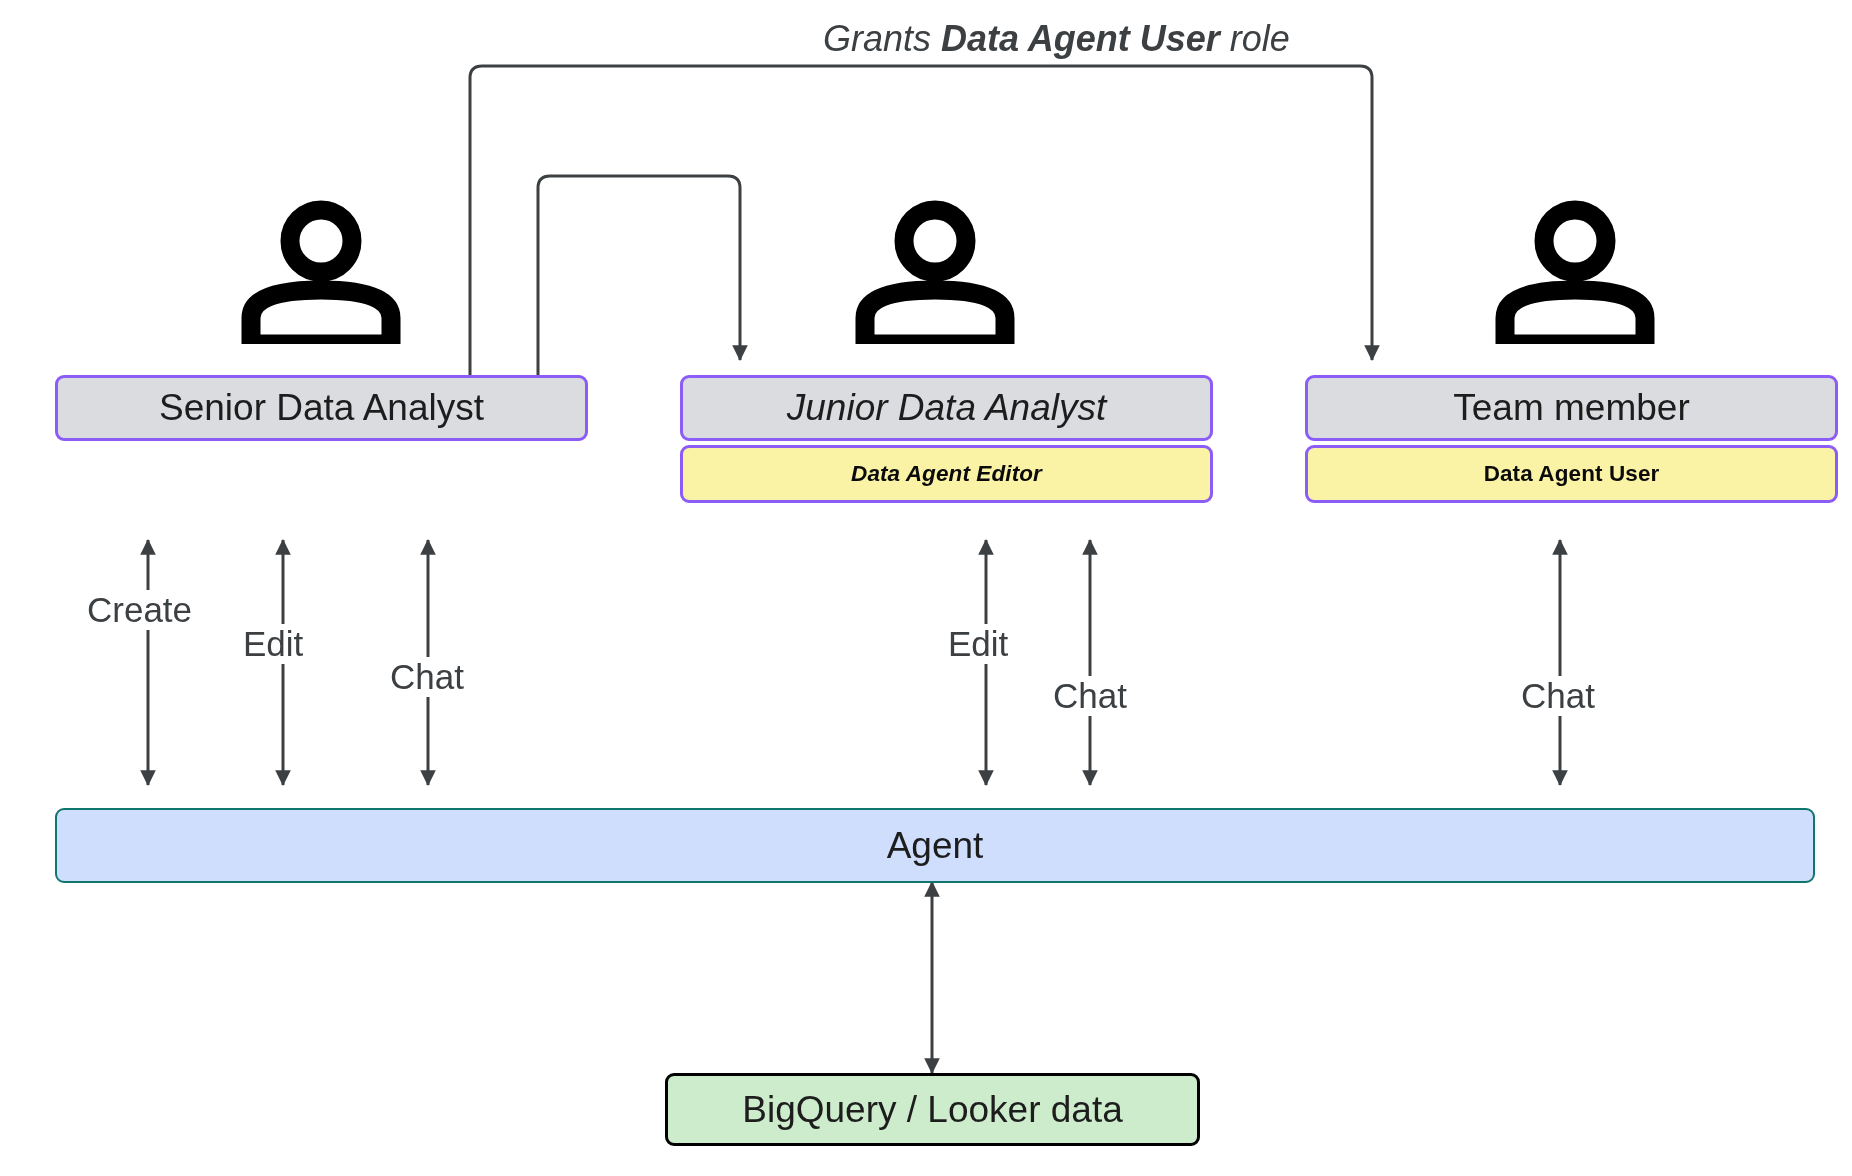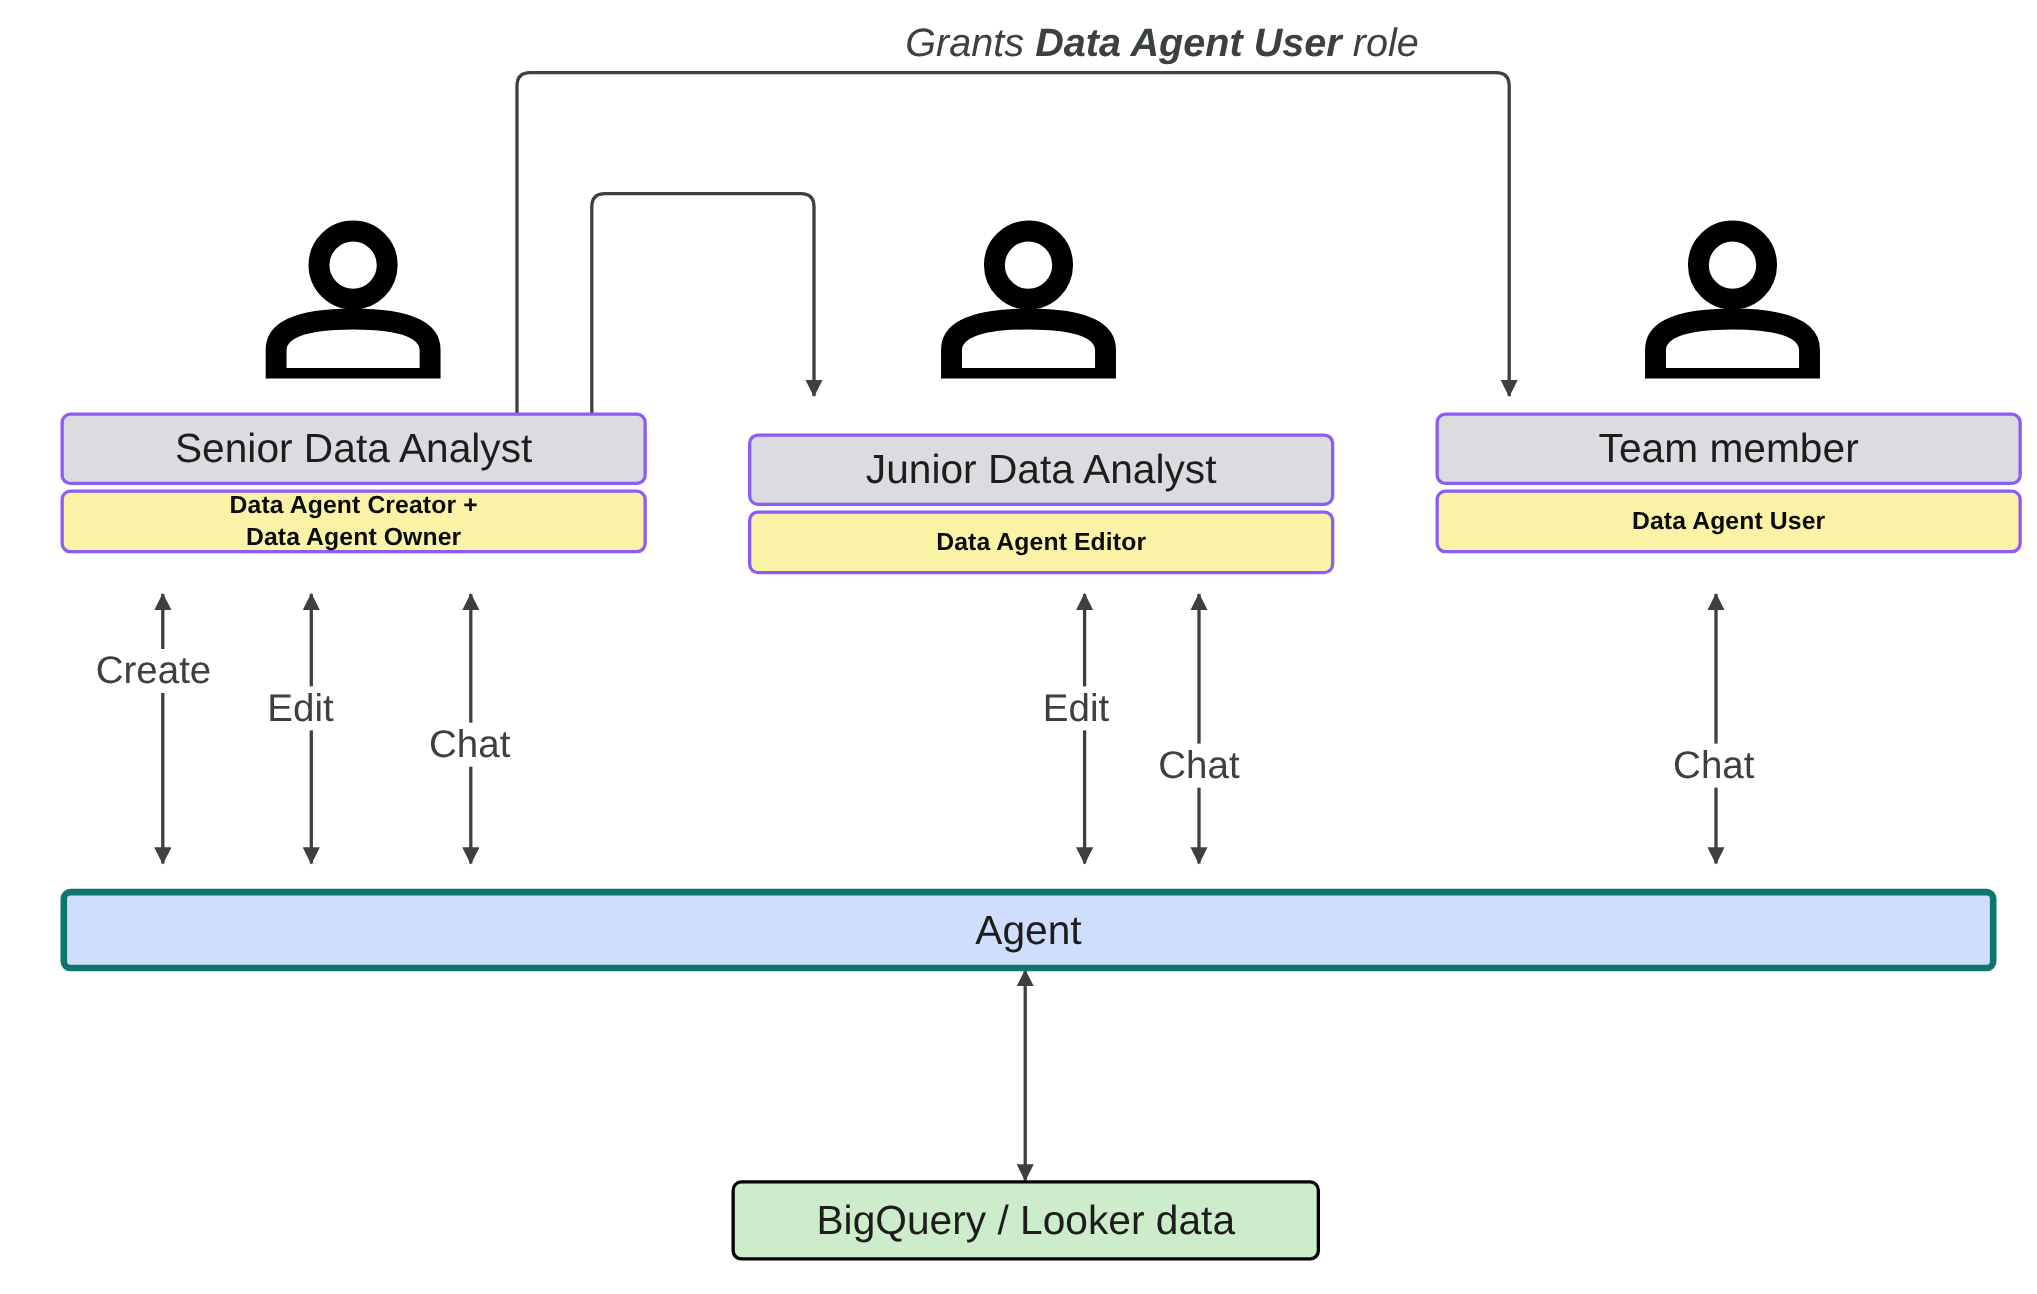--- a/index.html
+++ b/index.html
@@ -66,21 +66,21 @@
     color: #0b0b0b;
     letter-spacing: 0.1px;
   }
   .box-role.two-line { line-height: 1.28; }
 
   
   .agent-box {
     position: absolute;
     box-sizing: border-box;
     background: #cfdefc;
-    border: 6px solid #0f766e;
+    border: 2px solid #0f766e;
     border-radius: 9px;
     display: flex;
     align-items: center;
     justify-content: center;
     font-size: 37px;
     color: #1d1d1d;
   }
   .data-box {
     position: absolute;
     box-sizing: border-box;
@@ -167,29 +167,23 @@
 
   <div class="person" style="left:1495px; top:198px;">
     <svg viewBox="0 0 160 146" xmlns="http://www.w3.org/2000/svg">
       <circle cx="80" cy="43" r="31" fill="none" stroke="#000000" stroke-width="19"></circle>
       <path d="M 10 146 L 10 120 Q 10 92 80 92 Q 150 92 150 120 L 150 146 Z" fill="none" stroke="#000000" stroke-width="19" stroke-linejoin="round"></path>
     </svg>
   </div>
 
   <div class="actor" style="left:55px; top:375px; width:533px;">
     <div class="box box-title">Senior Data Analyst</div>
-    <div class="box box-role two-line">
-      <span style="display:block;">
-        <span>Data Agent Creator +</span><br>
-        <span>Data Agent Owner</span>
-      </span>
-    </div>
-  </div>
-
-  <div class="actor" style="left:680px; top:394px; width:533px;">
+  </div>
+
+  <div class="actor" style="left:680px; top:375px; width:533px;font-style:italic;">
     <div class="box box-title">Junior Data Analyst</div>
     <div class="box box-role">Data Agent Editor</div>
   </div>
 
   <div class="actor" style="left:1305px; top:375px; width:533px;">
     <div class="box box-title">Team member</div>
     <div class="box box-role">Data Agent User</div>
   </div>
 
   <div class="edge-label" style="left:84px; top:590px;">Create</div>

